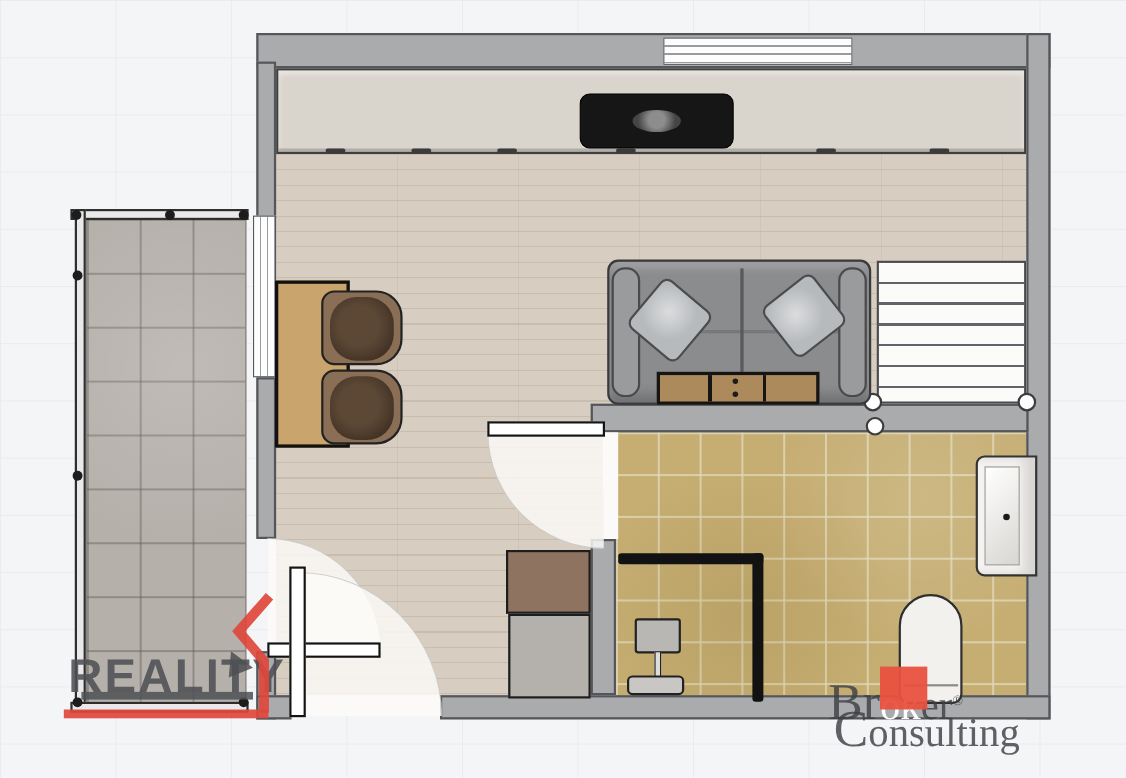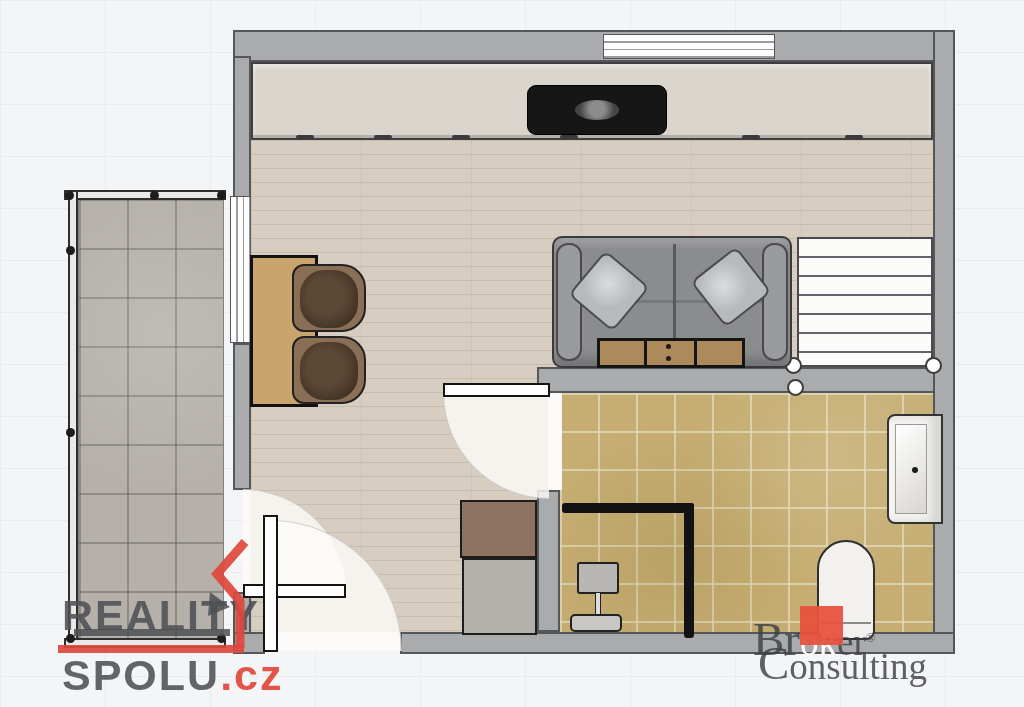--- a/index.html
+++ b/index.html
@@ -196,23 +196,20 @@
     <div class="basin"></div>
     <div class="drain"></div>
   </div>
   <div class="abs" id="toilet" style="left:817px;top:540px;width:58px;height:100px;">
     <div class="tank-line"></div>
   </div>
 
 
   <div class="abs" id="reality" style="left:62px;top:594px;">
     <div class="line gray">REALITY</div>
-    <div class="line" style="margin-top:17px;">
-      <span class="gray">SPOLU</span><span class="red">.cz</span>
-    </div>
   </div>
   <div class="abs" id="reality-underline-dark"></div>
   <div class="abs" id="reality-underline-red"></div>
   <svg class="abs" style="left:200px;top:528px;z-index:30;" width="64" height="132" viewBox="0 0 64 132">
     <path d="M40 120 V73 L17 46 L45 14" fill="none" stroke="rgba(224,71,60,.92)" stroke-width="9"></path>
     <path d="M10 64 l20 15 l-22 9 z" fill="rgba(78,80,84,.85)"></path>
   </svg>
 
   <div class="abs" id="broker-square"></div>
   <div id="broker">

